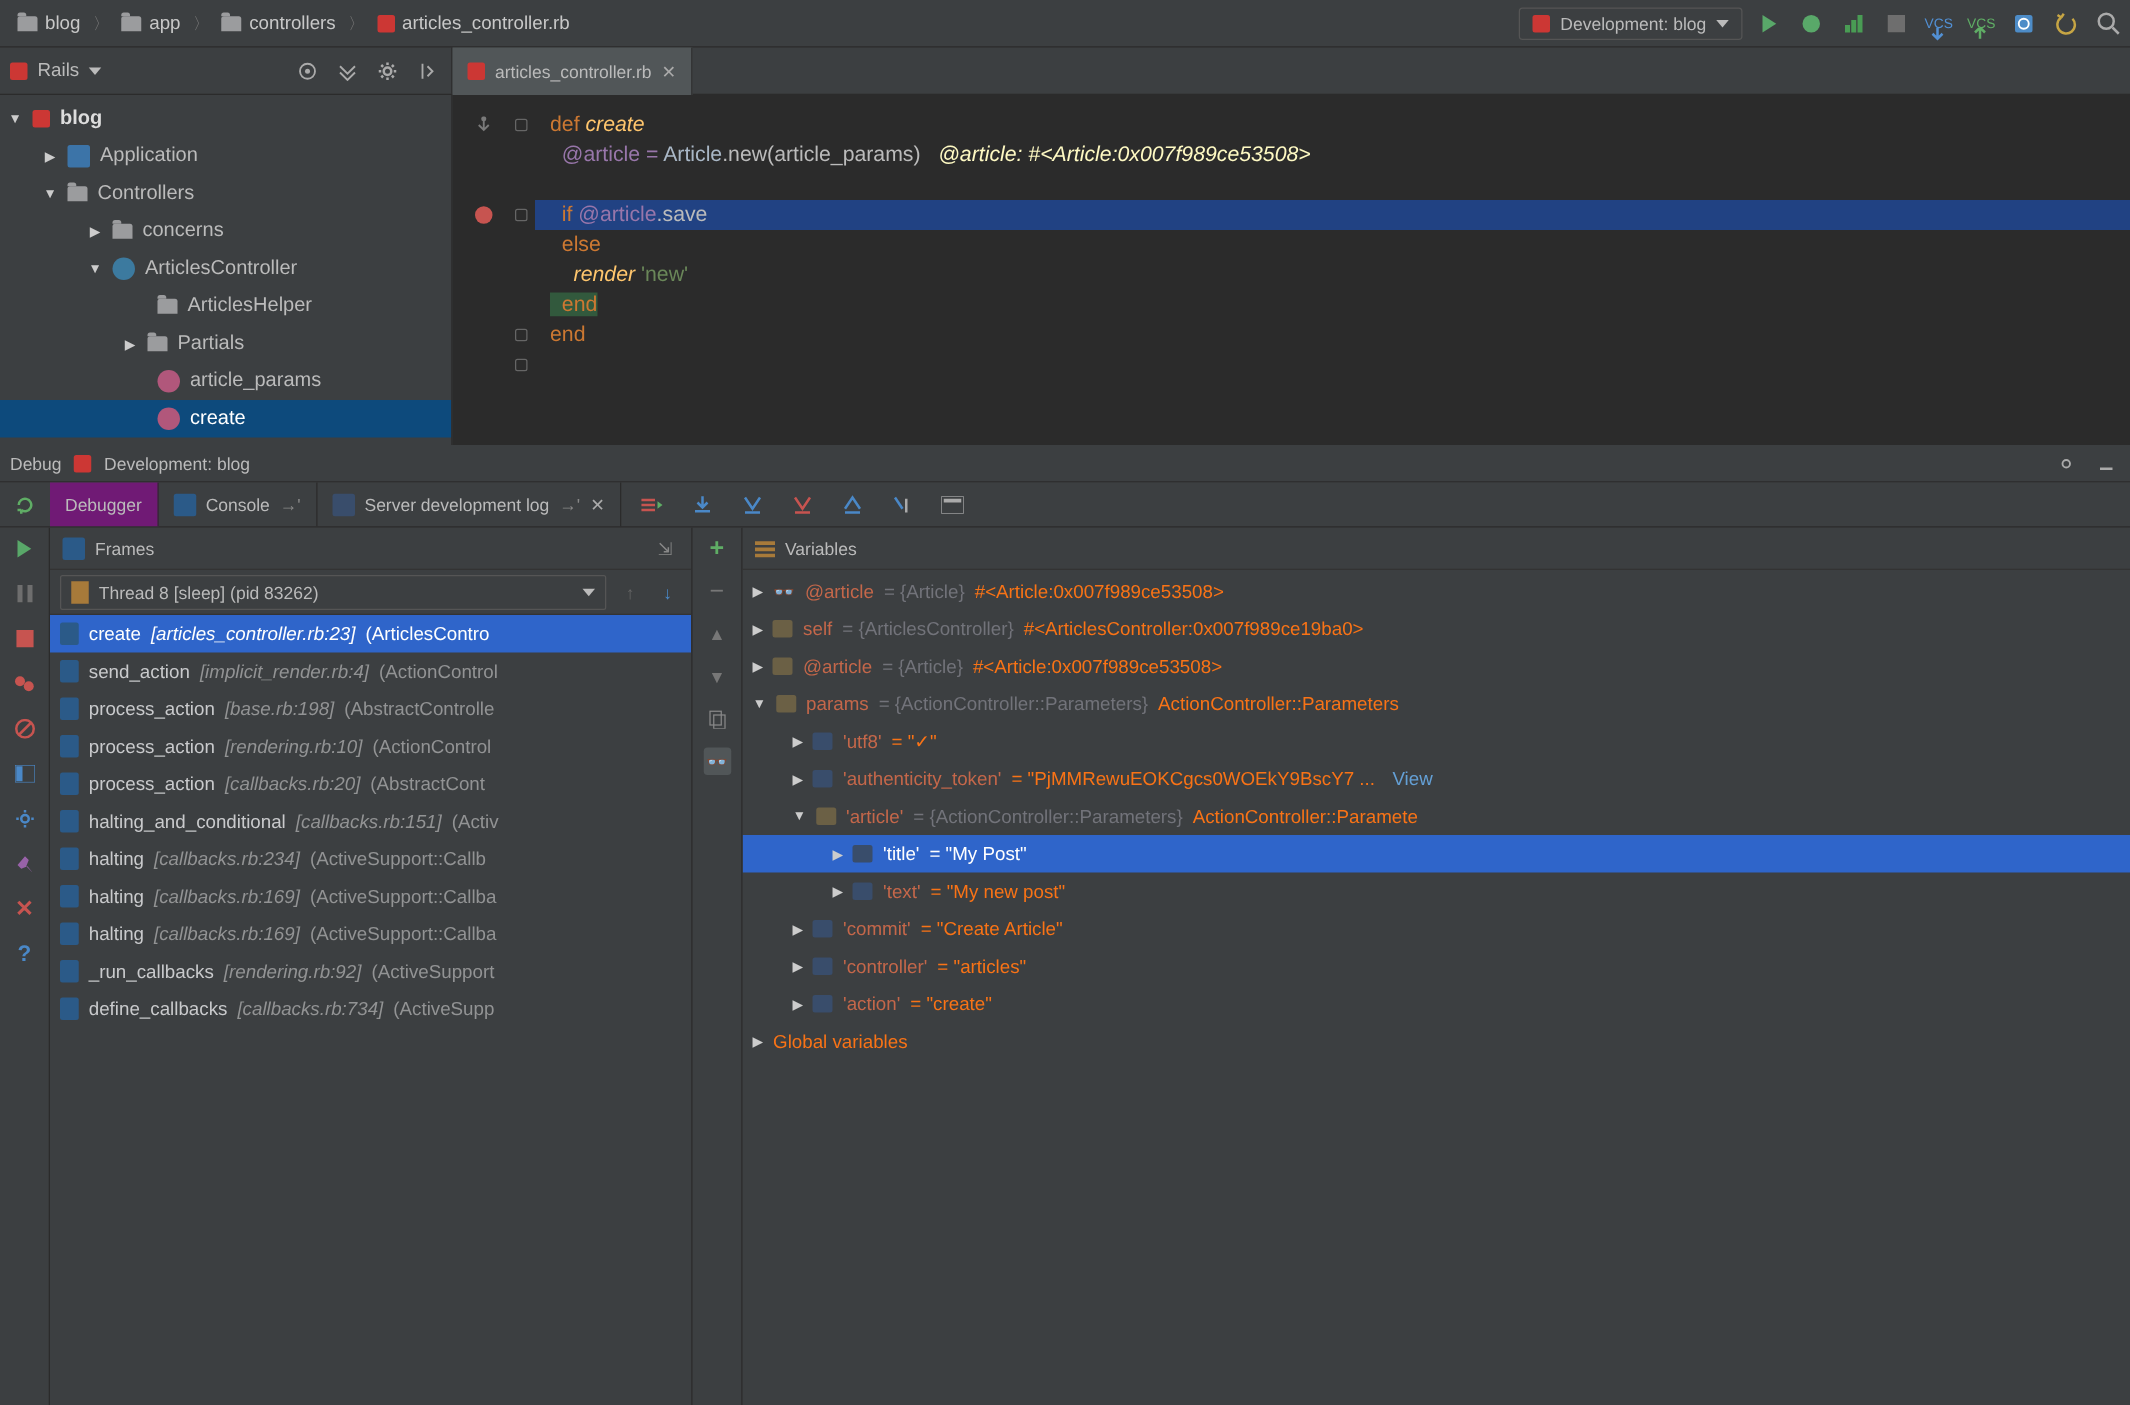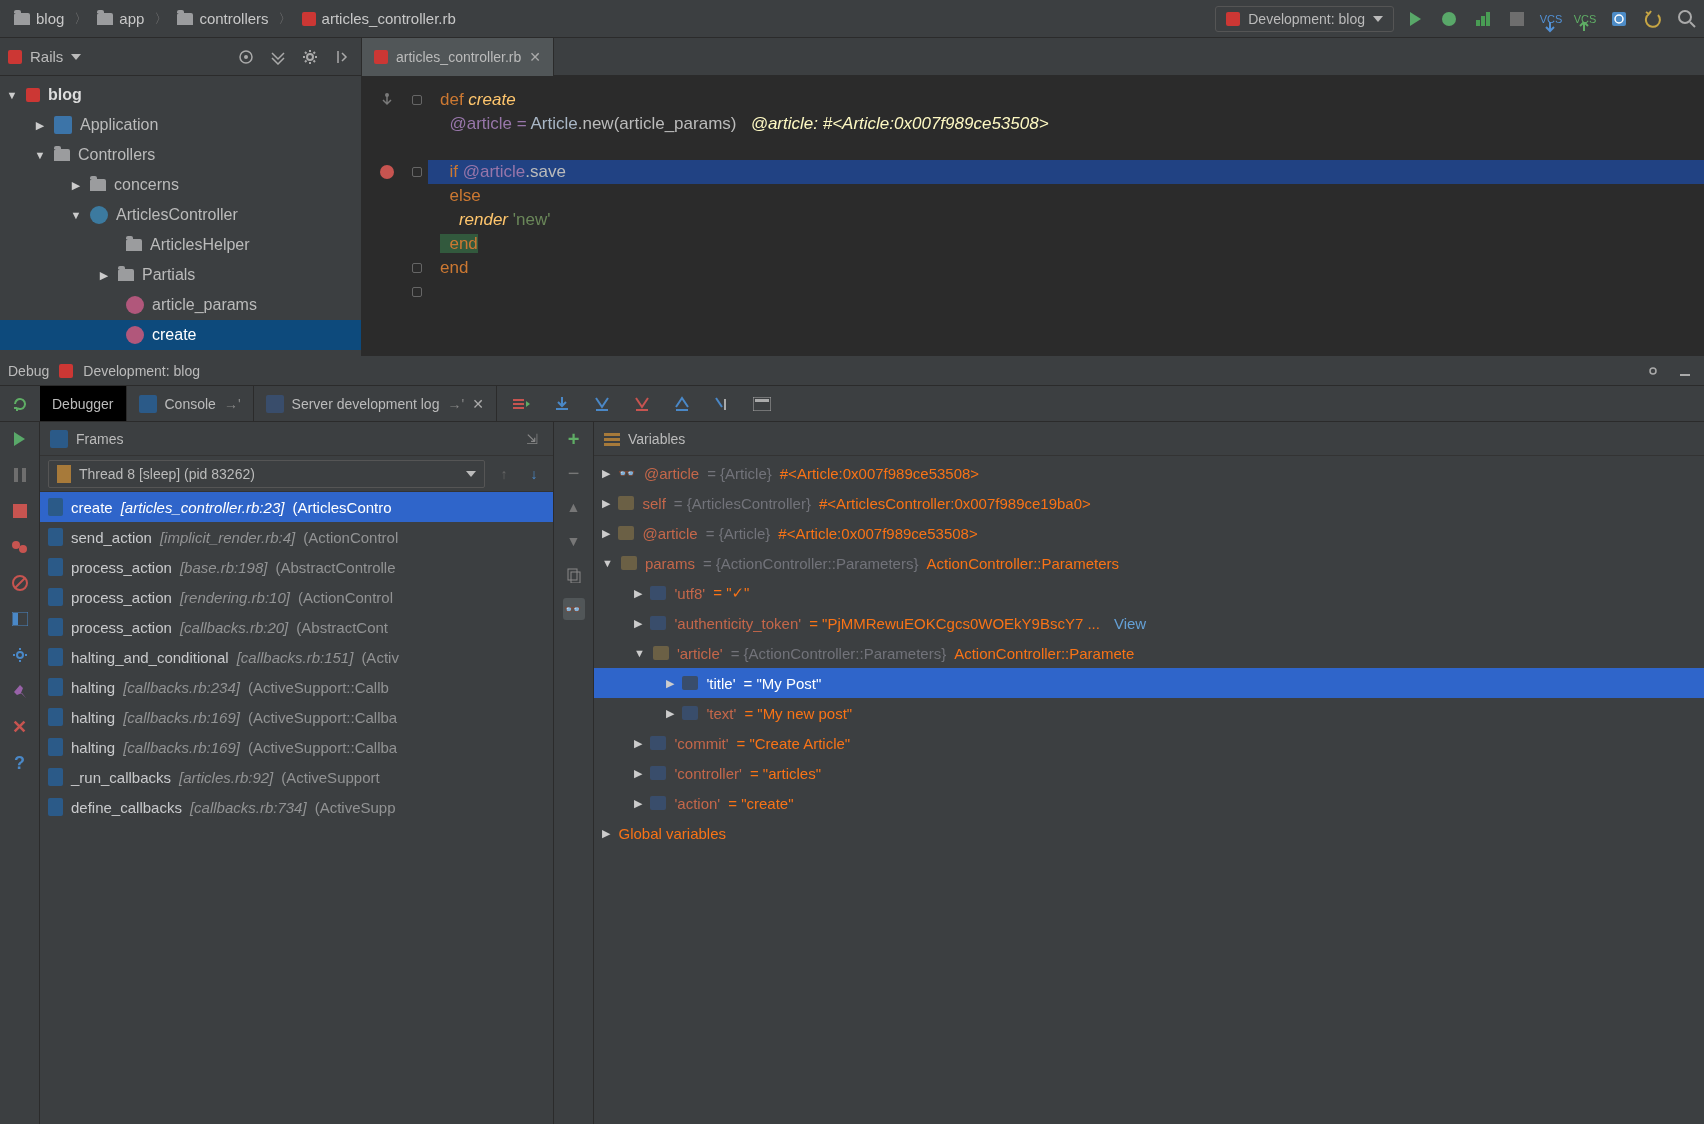--- a/index.html
+++ b/index.html
@@ -45,21 +45,21 @@
 .cls { color: #a9b7c6; }
 .str { color: #6a8759; }
 .hint { color: #fef9c3; font-style: italic; }
 
 
 .debug-hdr { height: 30px; display: flex; align-items: center; padding: 0 8px; gap: 10px; background: #3c3f41; border-bottom: 1px solid #2b2b2b; }
 .debug-hdr .spacer { flex: 1; }
 .debug-tabs { height: 36px; display: flex; align-items: stretch; background: #3c3f41; border-bottom: 1px solid #2b2b2b; }
 .debug-left-ctrl { width: 40px; display: flex; align-items: center; justify-content: center; }
 .dtab { display: flex; align-items: center; gap: 8px; padding: 0 12px; border-right: 1px solid #2b2b2b; cursor: pointer; }
-.dtab.active { background: #000000; }
+.dtab.active { background: #701a75; }
 .step-icons { display: flex; align-items: center; gap: 18px; margin-left: 14px; }
 
 .debug-body { display: flex; flex: 1; overflow: hidden; }
 .debug-sidebar { width: 40px; background: #3c3f41; border-right: 1px solid #2b2b2b; display: flex; flex-direction: column; align-items: center; padding-top: 6px; gap: 14px; }
 
 .frames-pane { width: 514px; border-right: 1px solid #2b2b2b; display: flex; flex-direction: column; overflow: hidden; }
 .pane-hdr { height: 34px; display: flex; align-items: center; padding: 0 10px; gap: 8px; border-bottom: 1px solid #333; }
 .pane-hdr .spacer { flex: 1; }
 .thread-sel { height: 36px; display: flex; align-items: center; padding: 0 8px; gap: 8px; border-bottom: 1px solid #333; }
 .thread-box { flex: 1; border: 1px solid #555; height: 28px; display: flex; align-items: center; padding: 0 8px; gap: 8px; border-radius: 2px; cursor: pointer; }
@@ -503,21 +503,21 @@
         </div>
         <div class="frame-row">
           <span class="node-ic" style="background:#2b5a88;border-radius:2px;width:15px"></span> 
           <span class="frame-method">halting</span> 
           <span class="frame-loc">[callbacks.rb:169]</span> 
           <span>(ActiveSupport::Callba</span>
         </div>
         <div class="frame-row">
           <span class="node-ic" style="background:#2b5a88;border-radius:2px;width:15px"></span> 
           <span class="frame-method">_run_callbacks</span> 
-          <span class="frame-loc">[articles.rb:92]</span> 
+          <span class="frame-loc">[rendering.rb:92]</span> 
           <span>(ActiveSupport</span>
         </div>
         <div class="frame-row">
           <span class="node-ic" style="background:#2b5a88;border-radius:2px;width:15px"></span> 
           <span class="frame-method">define_callbacks</span> 
           <span class="frame-loc">[callbacks.rb:734]</span> 
           <span>(ActiveSupp</span>
         </div>
       </div>
   </div>

